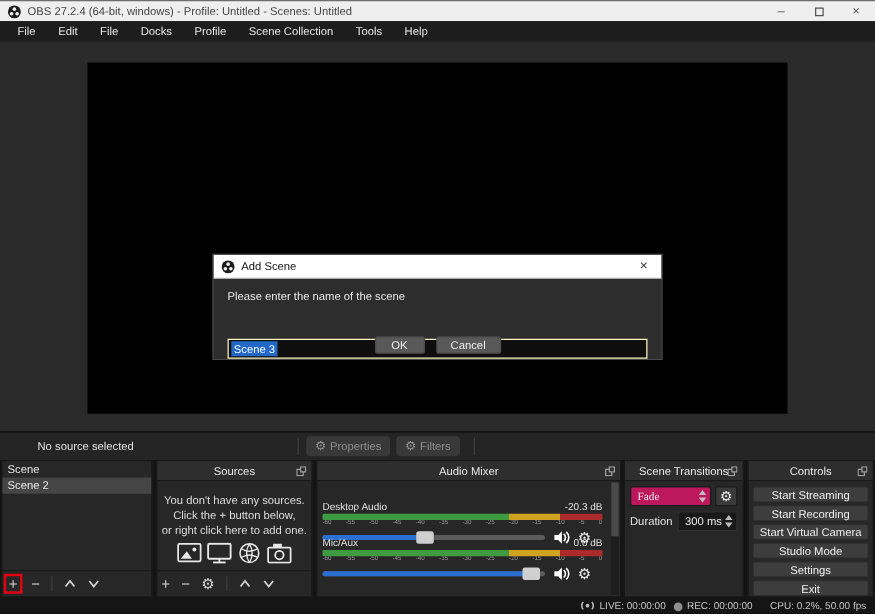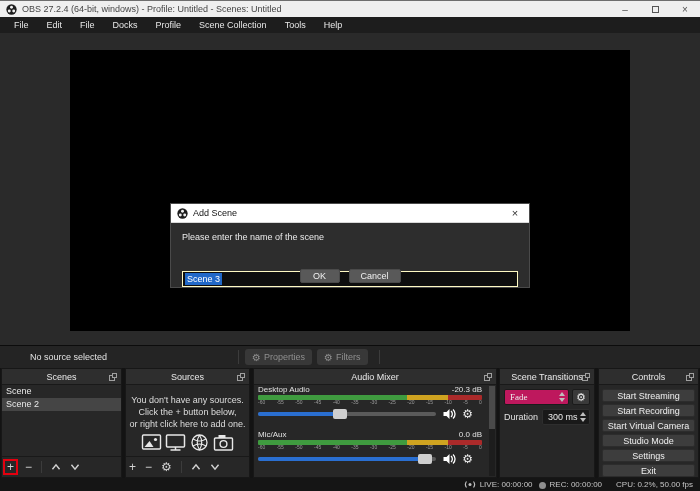--- a/index.html
+++ b/index.html
@@ -234,26 +234,20 @@
         <span class="gear">⚙</span>
         <span>Filters</span>
       </div>
       <span class="vsep"></span>
     </div>
   </div>
 
   <div class="docks">
 
     <div class="panel" id="panel-scenes">
-      <div class="panel-header">
-        <span class="panel-title">Scenes</span>
-        <svg class="dock-icon" viewBox="0 0 8 8">
-            <use href="#dock-glyph"></use>
-          </svg>
-      </div>
       <div>
         <div class="scene-row">Scene</div>
         <div class="scene-row selected">Scene 2</div>
       </div>
       <div class="panel-toolbar">
         <span class="tb-glyph annot-red">+</span>
         <span class="tb-glyph">−</span>
         <span class="tb-sep"></span>
         <svg class="chev" viewBox="0 0 10 9">
             <use href="#chev-up"></use>
@@ -305,21 +299,21 @@
     </div>
 
     <div class="panel" id="panel-mixer">
       <div class="panel-header">
         <span class="panel-title">Audio Mixer</span>
         <svg class="dock-icon" viewBox="0 0 8 8">
             <use href="#dock-glyph"></use>
           </svg>
       </div>
 
-      <div class="channel" style="top:16px">
+      <div class="channel" style="top:32px">
         <div class="ch-head">
           <span>Desktop Audio</span>
           <span>-20.3 dB</span>
         </div>
         <div class="meter"></div>
         <div class="ticks">
             <span>-60</span>
             <span>-55</span>
             <span>-50</span>
             <span>-45</span>

